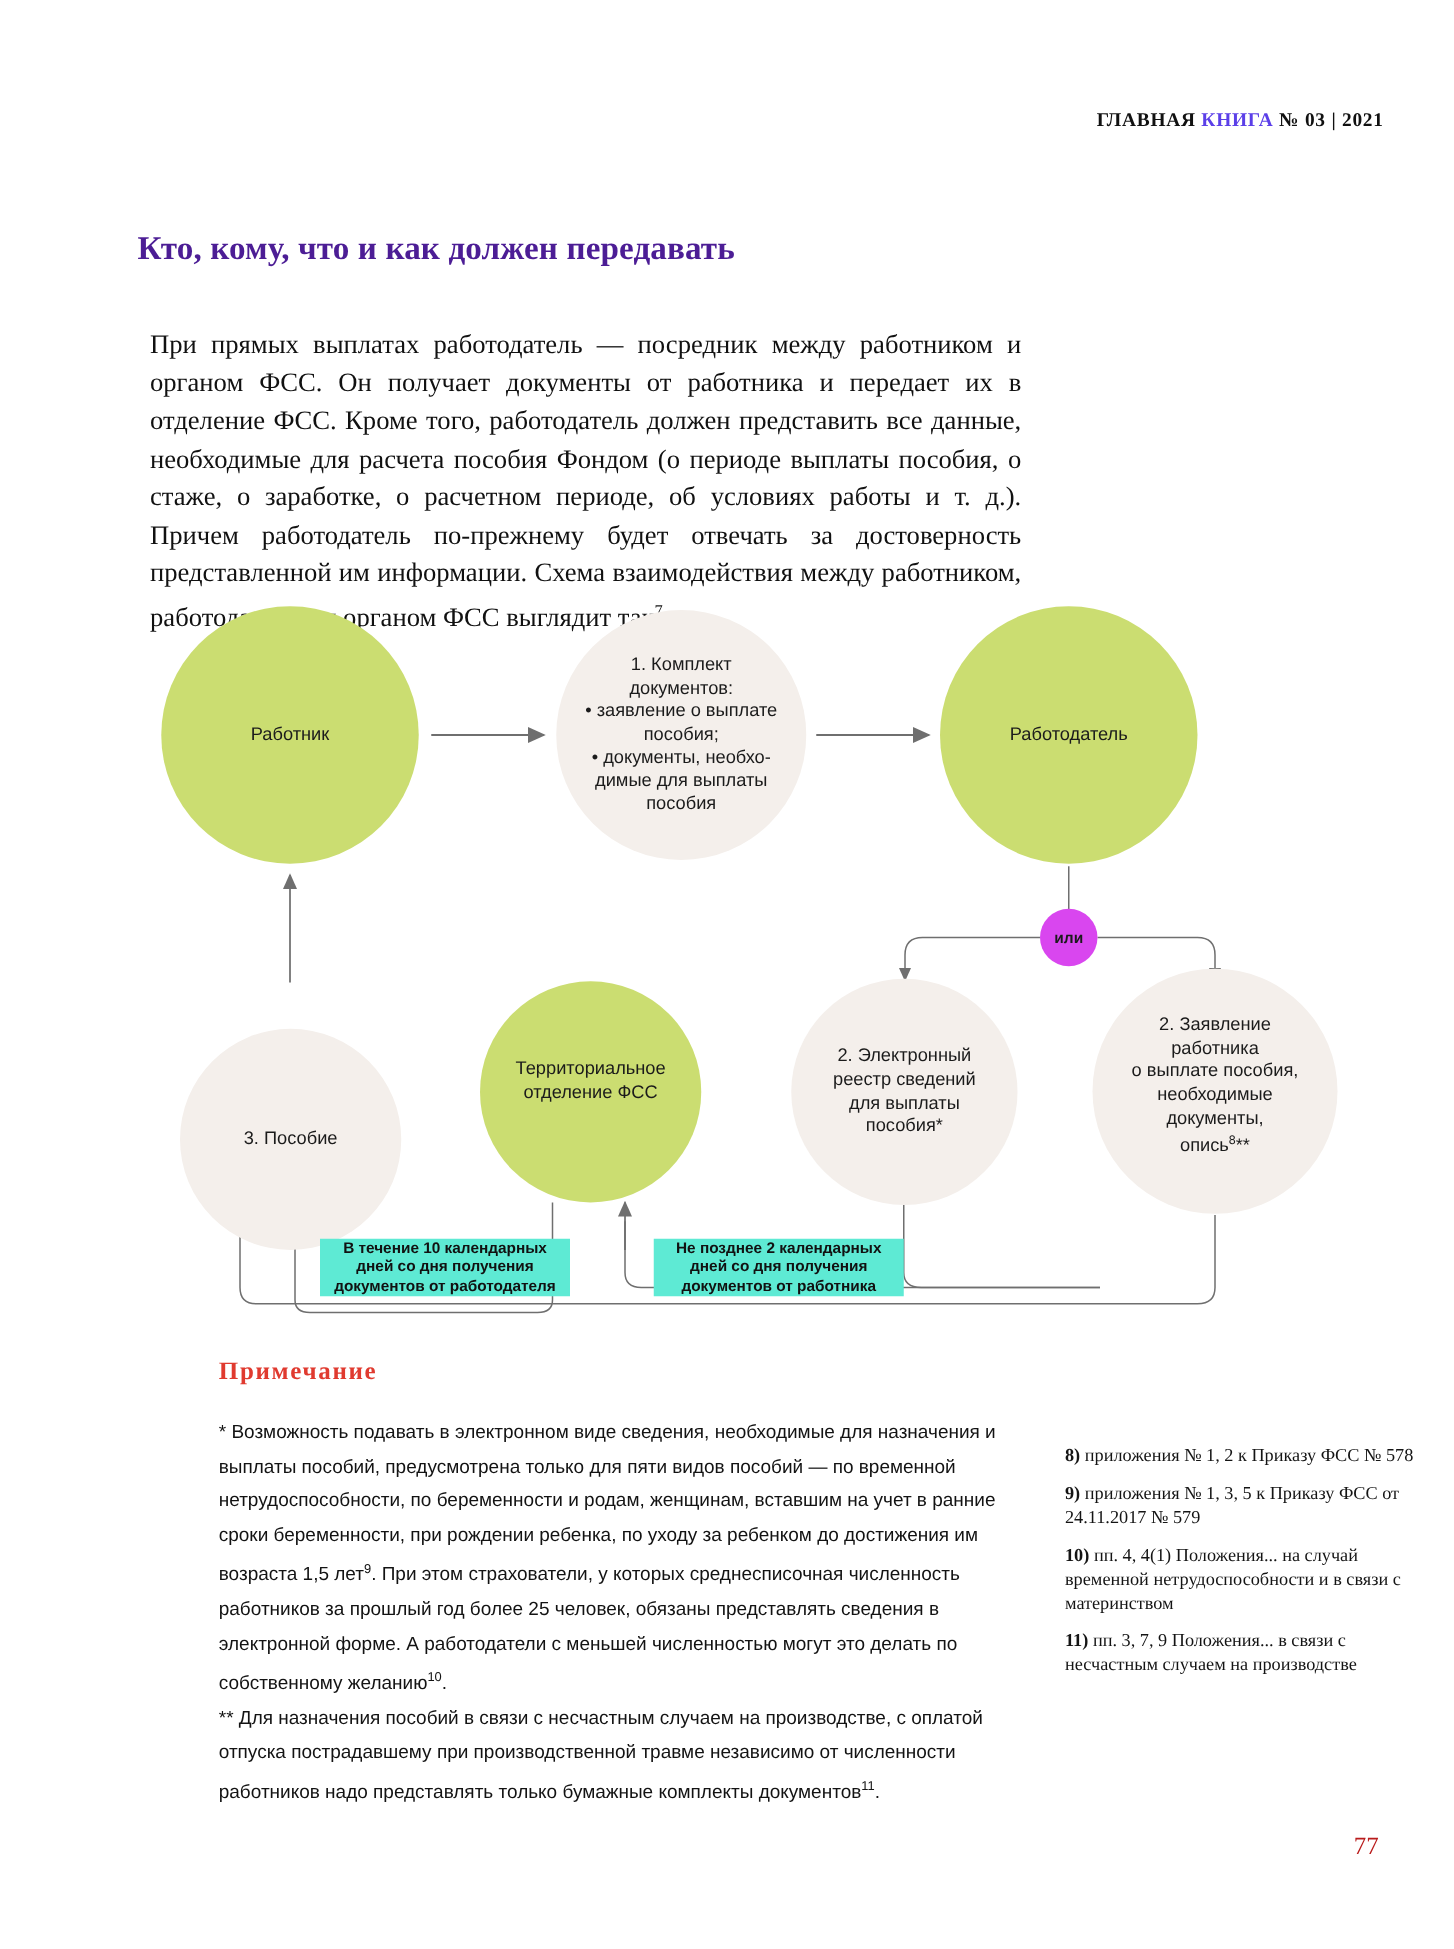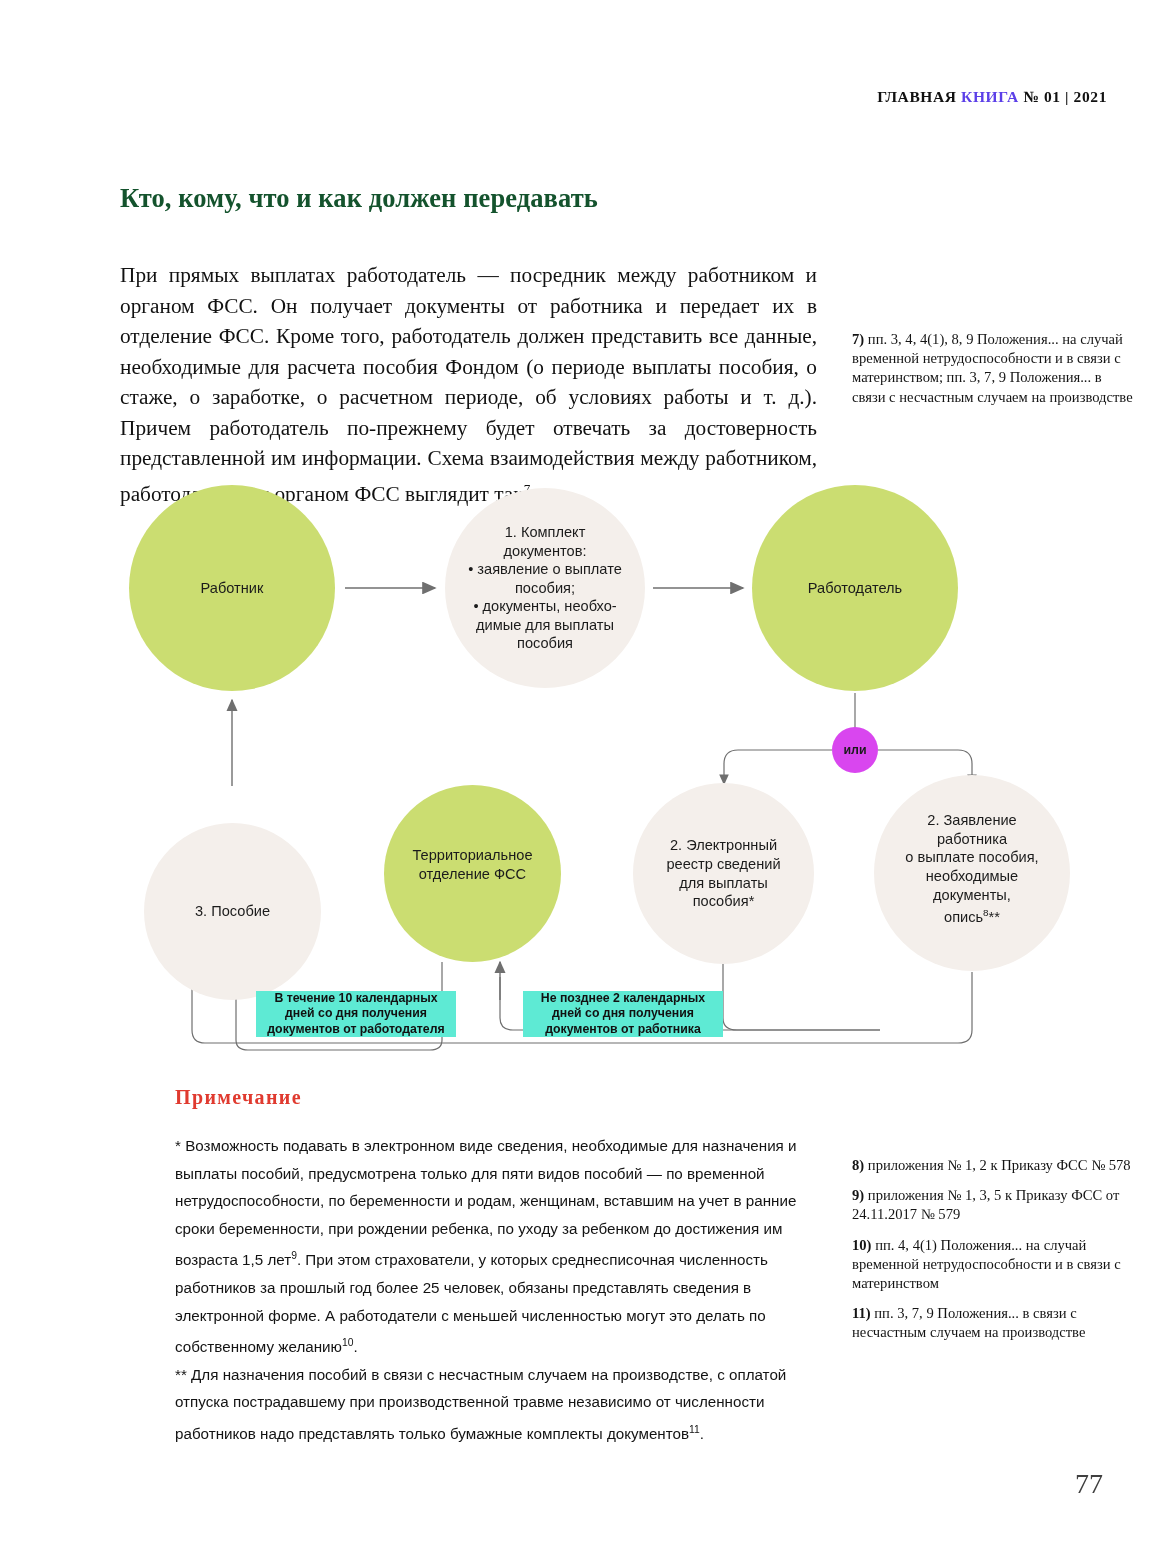--- a/index.html
+++ b/index.html
@@ -19,24 +19,24 @@
     font-family:"Liberation Serif",serif;
     font-size:15.5px;font-weight:bold;letter-spacing:.6px;
     white-space:nowrap;
   }
   .header .kw-main{color:#111;}
   .header .kw-accent{color:#5b3fe8;}
   .header .kw-rest{color:#111;}
 
   
   .page-title{
-    position:absolute;left:120px;top:165px;width:720px;
+    position:absolute;left:110px;top:165px;width:720px;
     font-family:"Liberation Serif",serif;
     font-size:26.5px;font-weight:bold;letter-spacing:.1px;
-    color:#14532d;
+    color:#4c1d95;
   }
 
   
   .body-col{
     position:absolute;left:120px;top:215px;width:697px;
     font-family:"Liberation Serif",serif;
     font-size:21.3px;line-height:30.5px;
     text-align:justify;
     color:#111;
     hyphens:none;
@@ -100,44 +100,40 @@
   }
   .note-body{
     font-family:"Liberation Sans",sans-serif;
     font-size:15.2px;line-height:27.6px;color:#131313;
   }
   .note-body p{margin:0;}
   .note-body sup{font-size:.68em;vertical-align:super;}
 
   
   .page-number{
-    position:absolute;right:60px;bottom:59px;
-    font-family:"Liberation Serif",serif;
-    font-size:28px;color:#404040;
+    position:absolute;right:60px;bottom:70px;
+    font-family:"Liberation Serif",serif;
+    font-size:20px;color:#b91c1c;
   }
 </style>
 </head>
 <body>
 
 <div class="page">
 
   <div class="header">
     <span class="kw-main">ГЛАВНАЯ</span>
     <span class="kw-accent">КНИГА</span>
-    <span class="kw-rest">№ 01 | 2021</span>
+    <span class="kw-rest">№ 03 | 2021</span>
   </div>
 
   <h1 class="page-title">Кто, кому, что и как должен передавать</h1>
 
   <div class="body-col"><span>При прямых выплатах работодатель — посредник между работником и органом ФСС. Он получает документы от работника и передает их в отделение ФСС. Кроме того, работодатель должен представить все данные, необходимые для расчета пособия Фондом (о периоде выплаты пособия, о стаже, о заработке, о расчетном периоде, об условиях работы и т. д.). Причем работодатель по-прежнему будет отвечать за достоверность представленной им информации. Схема взаимодействия между работником, работодателем и органом ФСС выглядит так</span><sup>7</sup><span>.</span></div>
 
-  <div class="margin-note mn-7">
-    <b>7)</b>
-    <span>пп. 3, 4, 4(1), 8, 9 Положения... на случай временной нетрудоспособности и в связи с материнством; пп. 3, 7, 9 Положения... в связи с несчастным случаем на производстве</span>
-  </div>
 
   <div class="margin-note mn-low">
     <div class="mn-block">
       <b>8)</b>
       <span>приложения № 1, 2 к Приказу ФСС № 578</span>
     </div>
     <div class="mn-block">
       <b>9)</b>
       <span>приложения № 1, 3, 5 к Приказу ФСС от 24.11.2017 № 579</span>
     </div>

